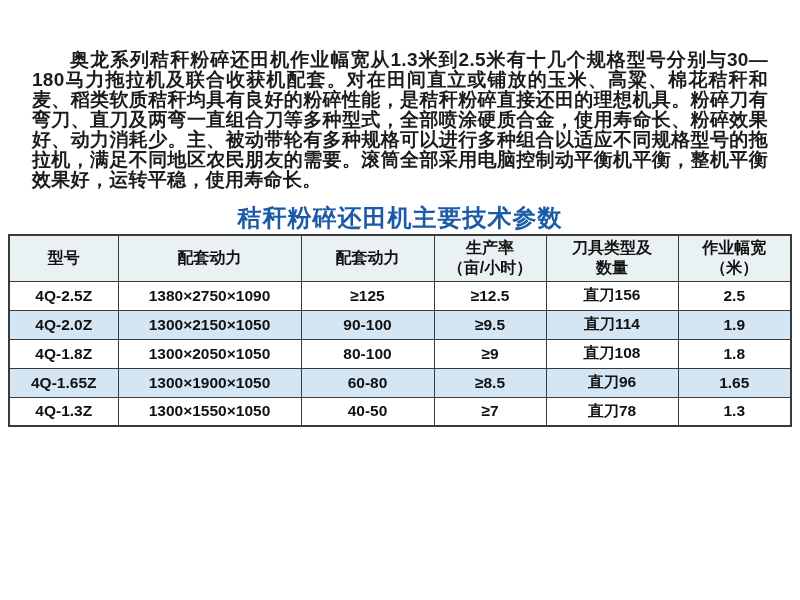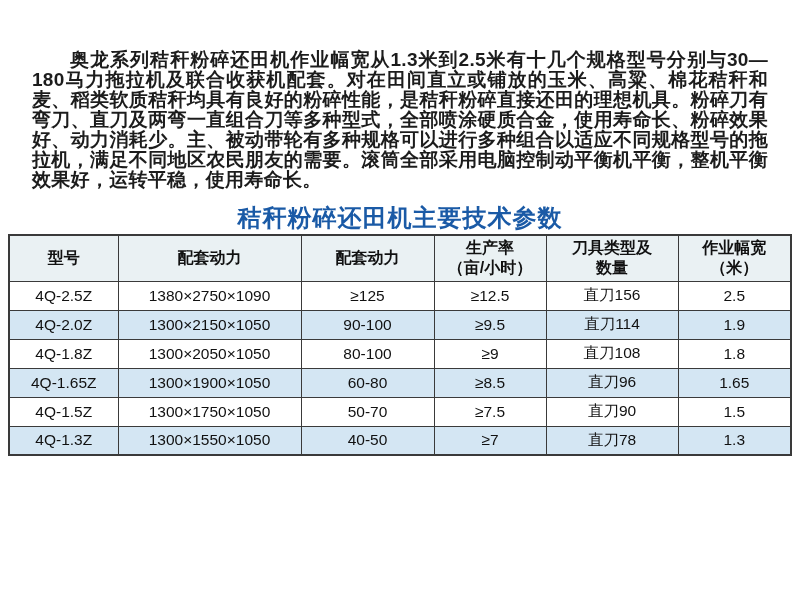--- a/index.html
+++ b/index.html
@@ -40,21 +40,21 @@
     text-align:center;vertical-align:middle;
     overflow:hidden;white-space:nowrap;
   }
   .params-table th{
     background:var(--header-bg);
     font-size:16px;font-weight:bold;color:#111111;
     height:46px;padding:2px;
   }
   .params-table th .hline{line-height:20px;}
   .params-table td{
-    font-size:15.5px;font-weight:normal;color:#111111;
+    font-size:15.5px;font-weight:bold;color:#111111;
     height:29px;padding:0 10px;background:#ffffff;
   }
   .params-table tbody tr:nth-child(even) td{background:var(--alt-row-bg);}
 </style>
 </head>
 <body>
 
 <div class="page">
 
   <p class="intro">奥龙系列秸秆粉碎还田机作业幅宽从1.3米到2.5米有十几个规格型号分别与30—180马力拖拉机及联合收获机配套。对在田间直立或铺放的玉米、高粱、棉花秸秆和麦、稻类软质秸秆均具有良好的粉碎性能，是秸秆粉碎直接还田的理想机具。粉碎刀有弯刀、直刀及两弯一直组合刀等多种型式，全部喷涂硬质合金，使用寿命长、粉碎效果好、动力消耗少。主、被动带轮有多种规格可以进行多种组合以适应不同规格型号的拖拉机，满足不同地区农民朋友的需要。滚筒全部采用电脑控制动平衡机平衡，整机平衡效果好，运转平稳，使用寿命长。</p>
@@ -122,28 +122,20 @@
         </tr>
         <tr>
           <td>4Q-1.65Z</td>
           <td>1300×1900×1050</td>
           <td>60-80</td>
           <td>≥8.5</td>
           <td>直刀96</td>
           <td>1.65</td>
         </tr>
         <tr>
-          <td>4Q-1.5Z</td>
-          <td>1300×1750×1050</td>
-          <td>50-70</td>
-          <td>≥7.5</td>
-          <td>直刀90</td>
-          <td>1.5</td>
-        </tr>
-        <tr>
           <td>4Q-1.3Z</td>
           <td>1300×1550×1050</td>
           <td>40-50</td>
           <td>≥7</td>
           <td>直刀78</td>
           <td>1.3</td>
         </tr>
       </tbody>
   </table>
 

